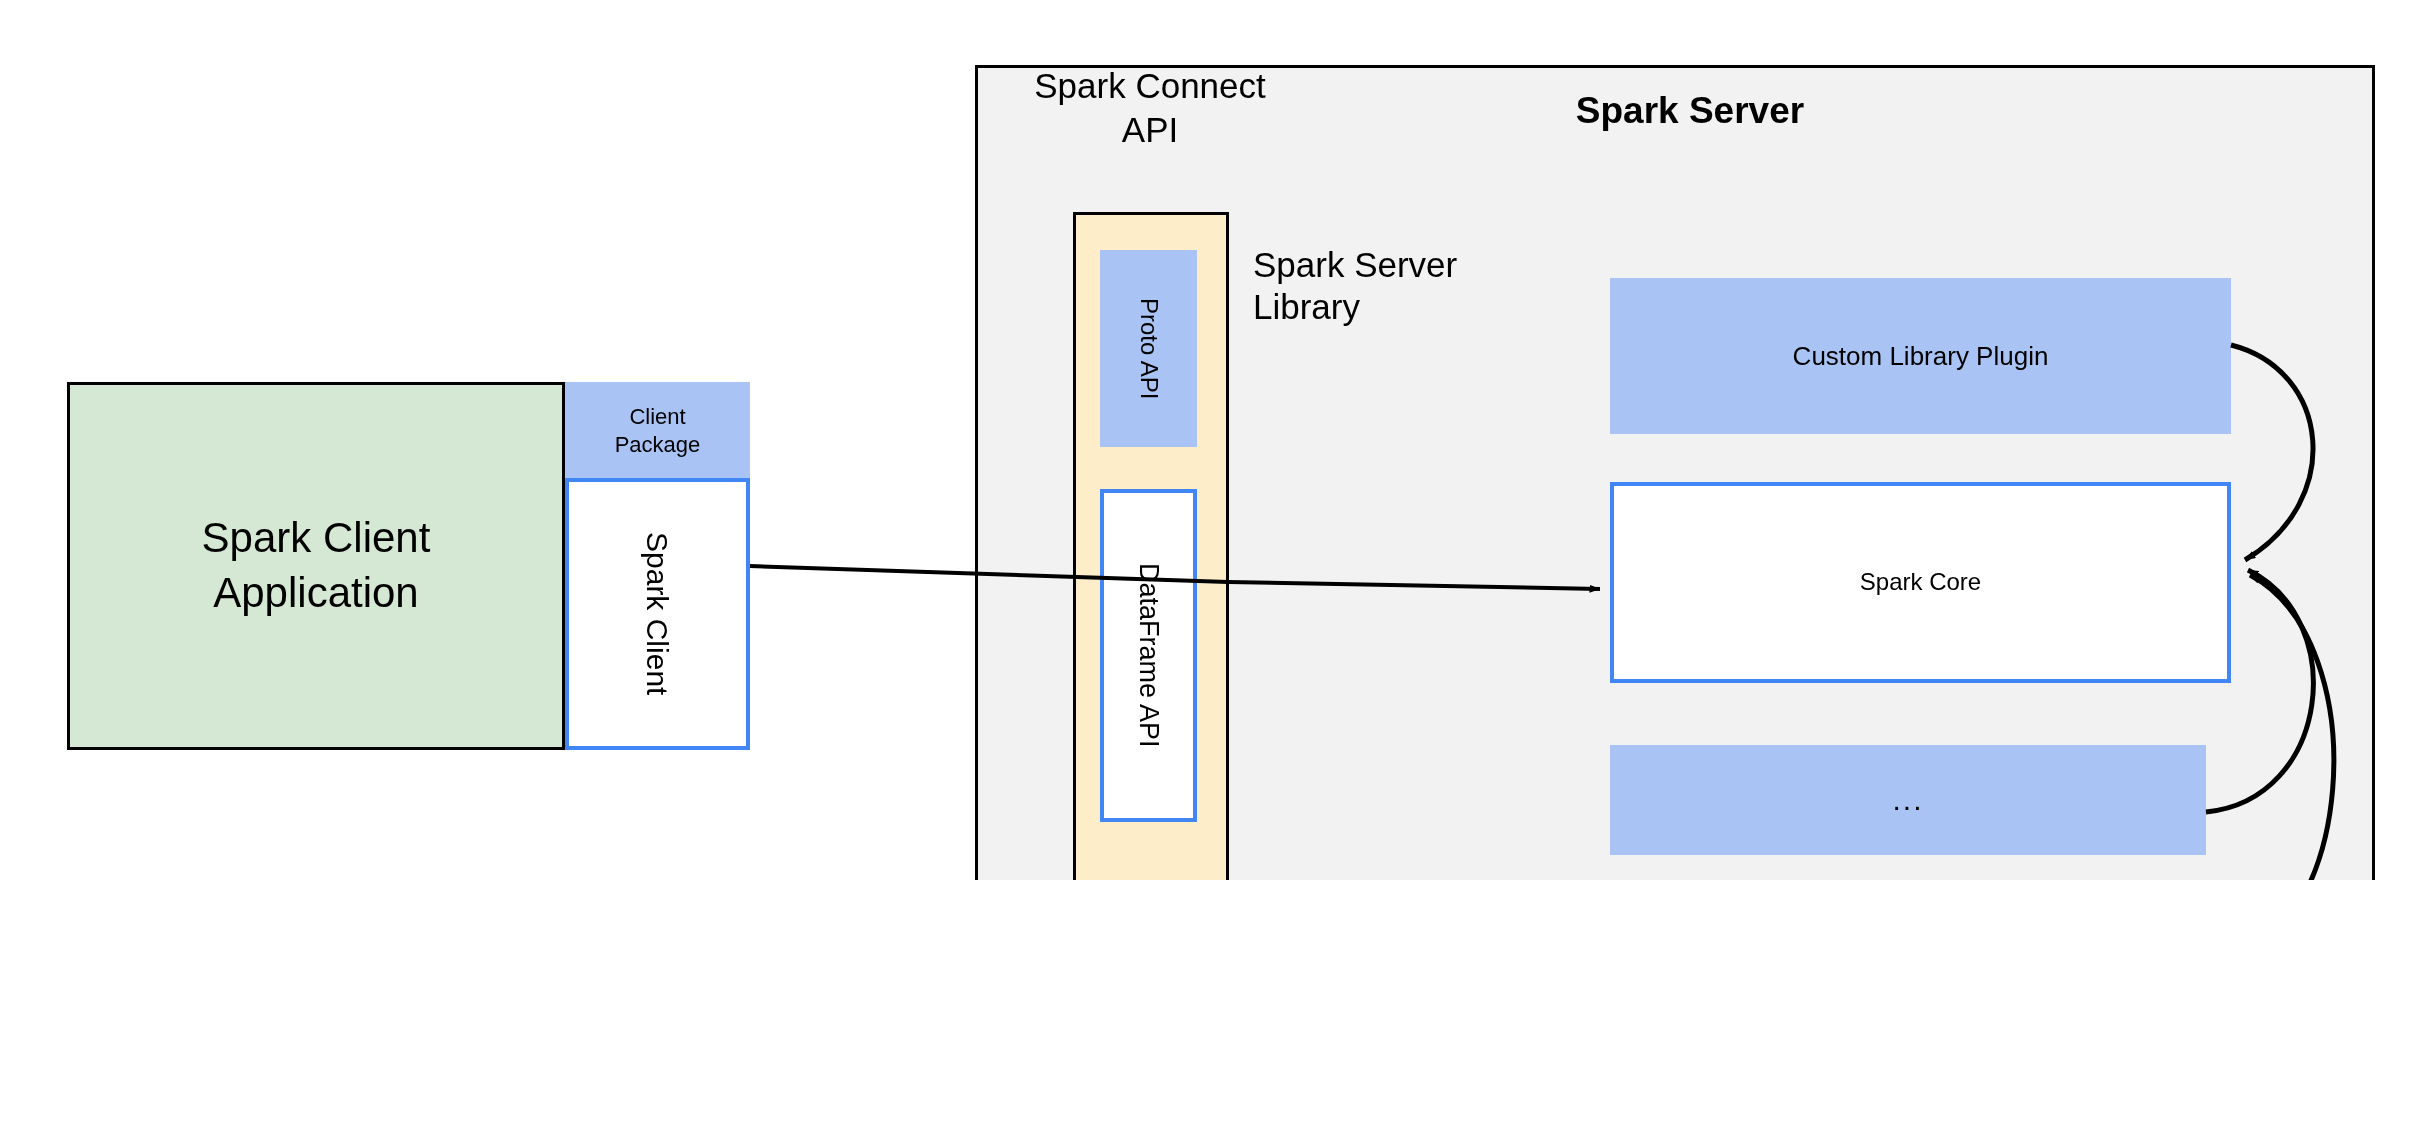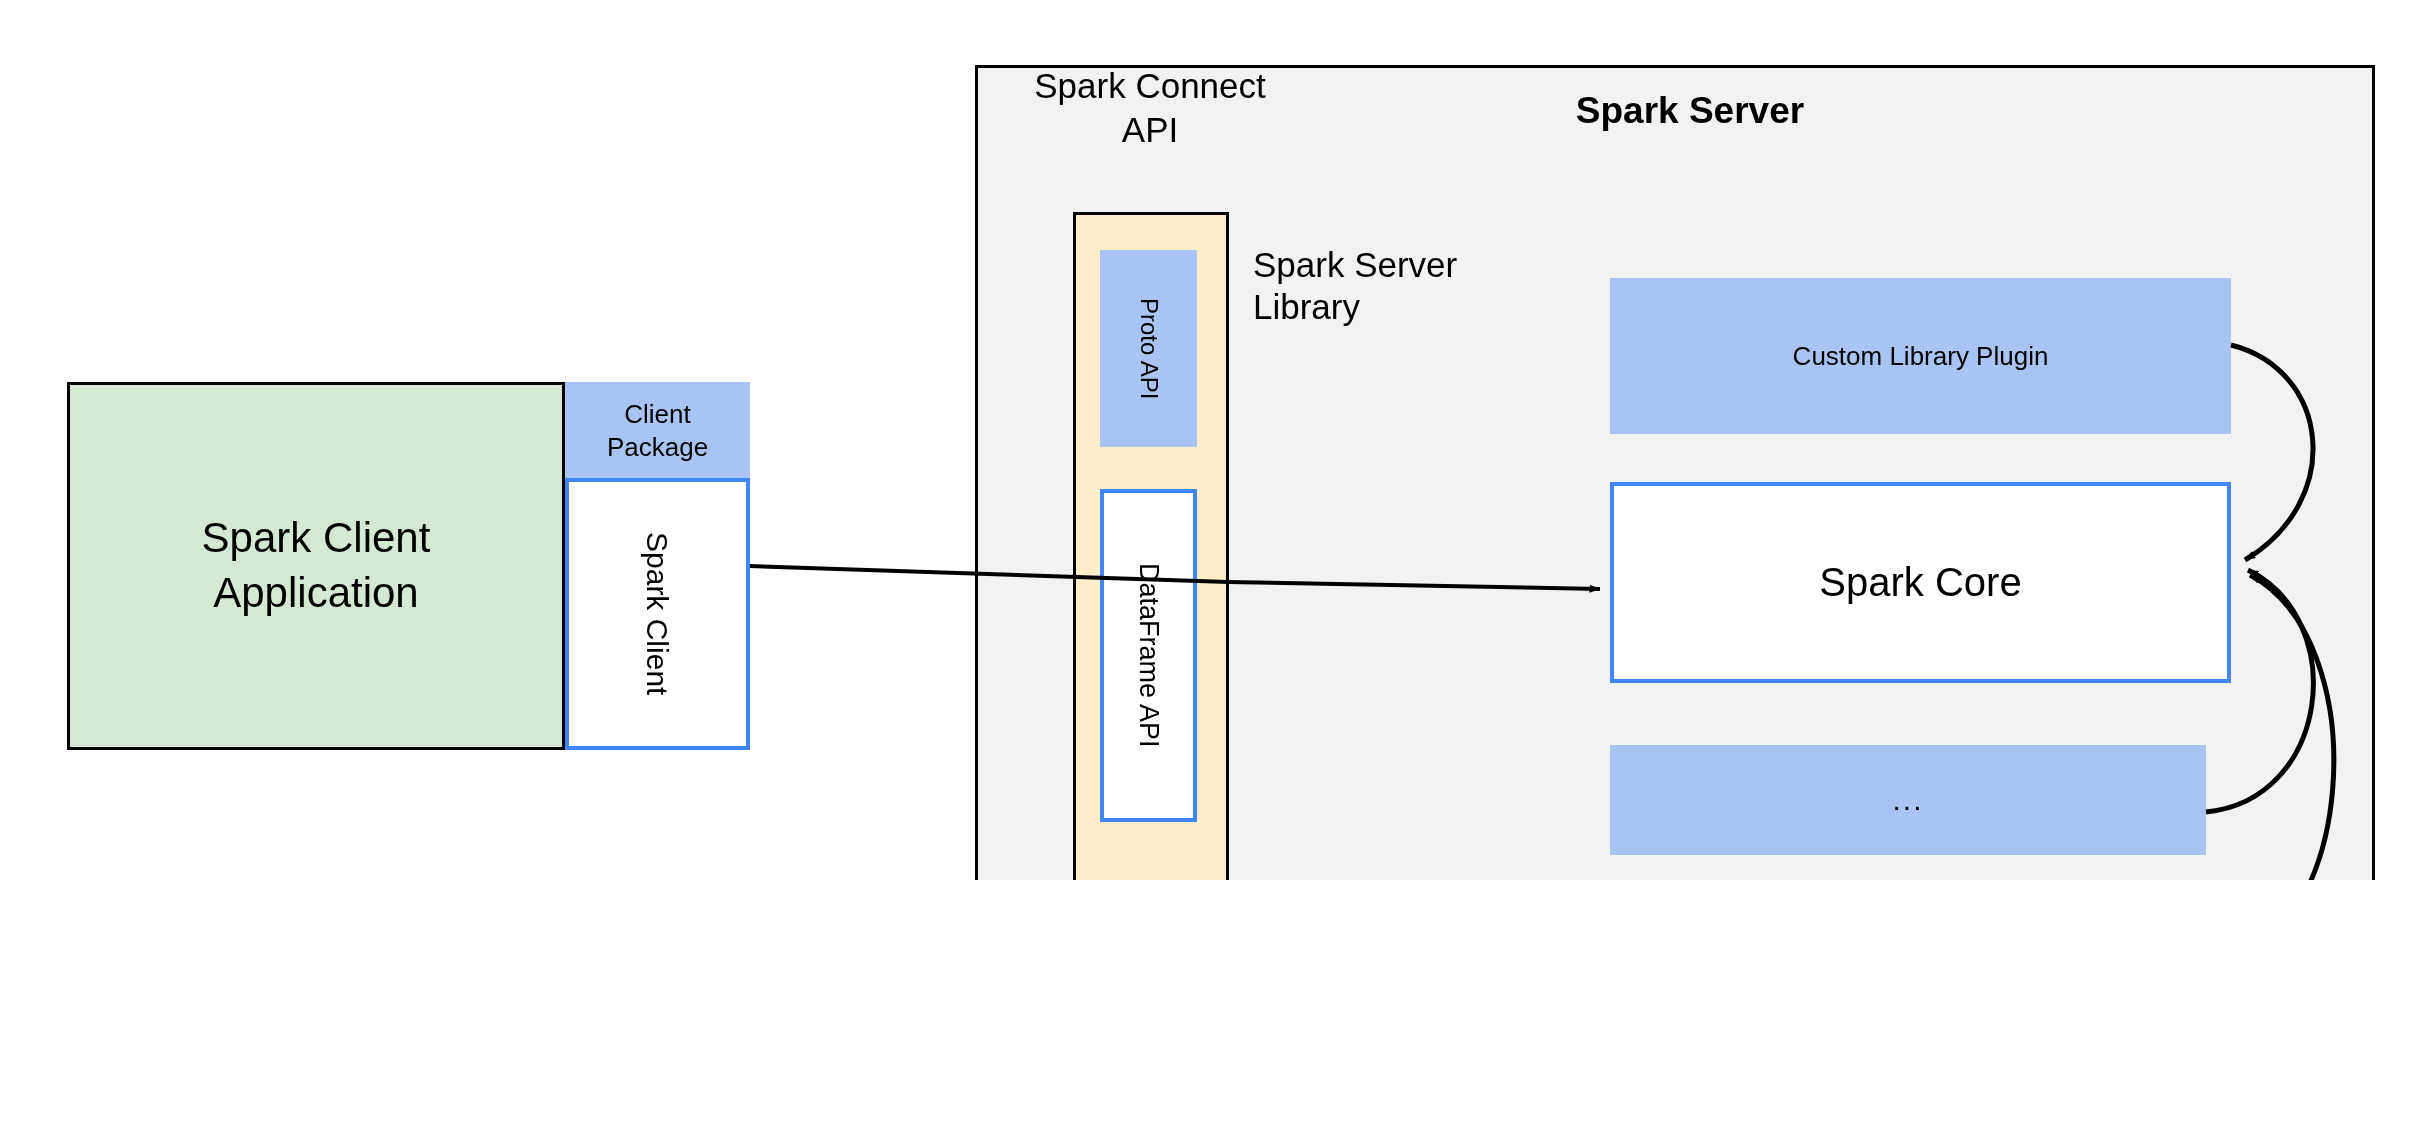--- a/index.html
+++ b/index.html
@@ -80,21 +80,21 @@
     font-size: 42px;
     line-height: 1.3;
   }
   #client-package {
     left: 565px;
     top: 382px;
     width: 185px;
     height: 97px;
     background: #a9c4f4;
     border: 2px solid #a9c4f4;
-    font-size: 26px;
+    font-size: 22px;
     line-height: 1.25;
   }
   #spark-client {
     left: 565px;
     top: 478px;
     width: 185px;
     height: 272px;
     background: #ffffff;
     border: 4px solid #4285f4;
     font-size: 30px;
@@ -142,21 +142,21 @@
     background: #a9c4f4;
     font-size: 26px;
   }
   #spark-core {
     left: 1610px;
     top: 482px;
     width: 621px;
     height: 201px;
     background: #ffffff;
     border: 4px solid #4285f4;
-    font-size: 40px;
+    font-size: 24px;
   }
   #ellipsis-box-1 {
     left: 1610px;
     top: 745px;
     width: 596px;
     height: 110px;
     background: #a9c4f4;
     font-size: 30px;
     letter-spacing: 2px;
   }

